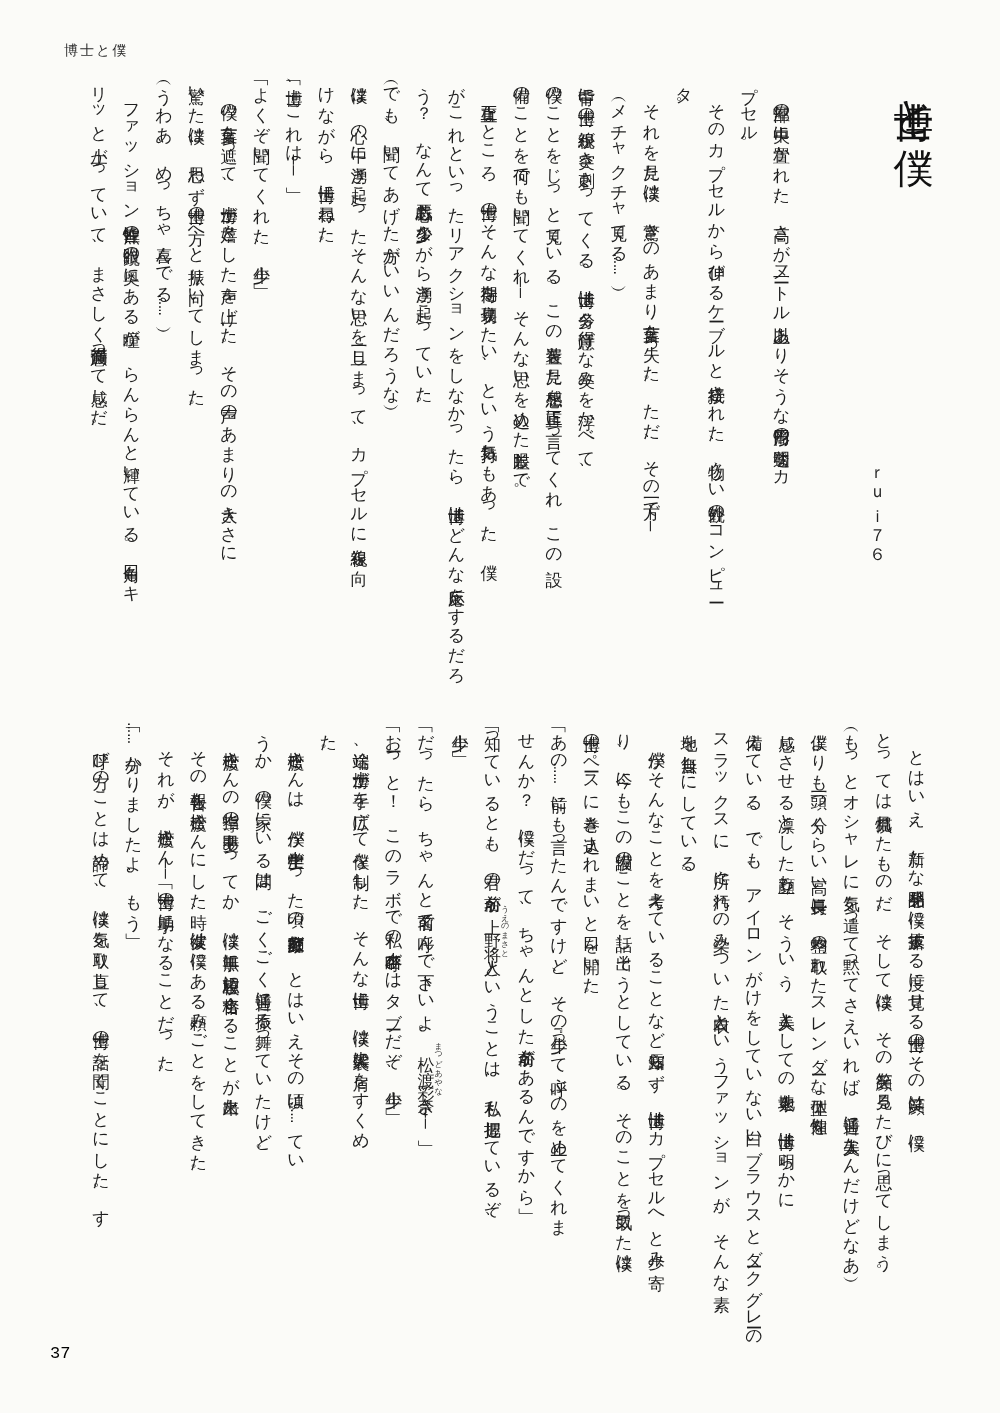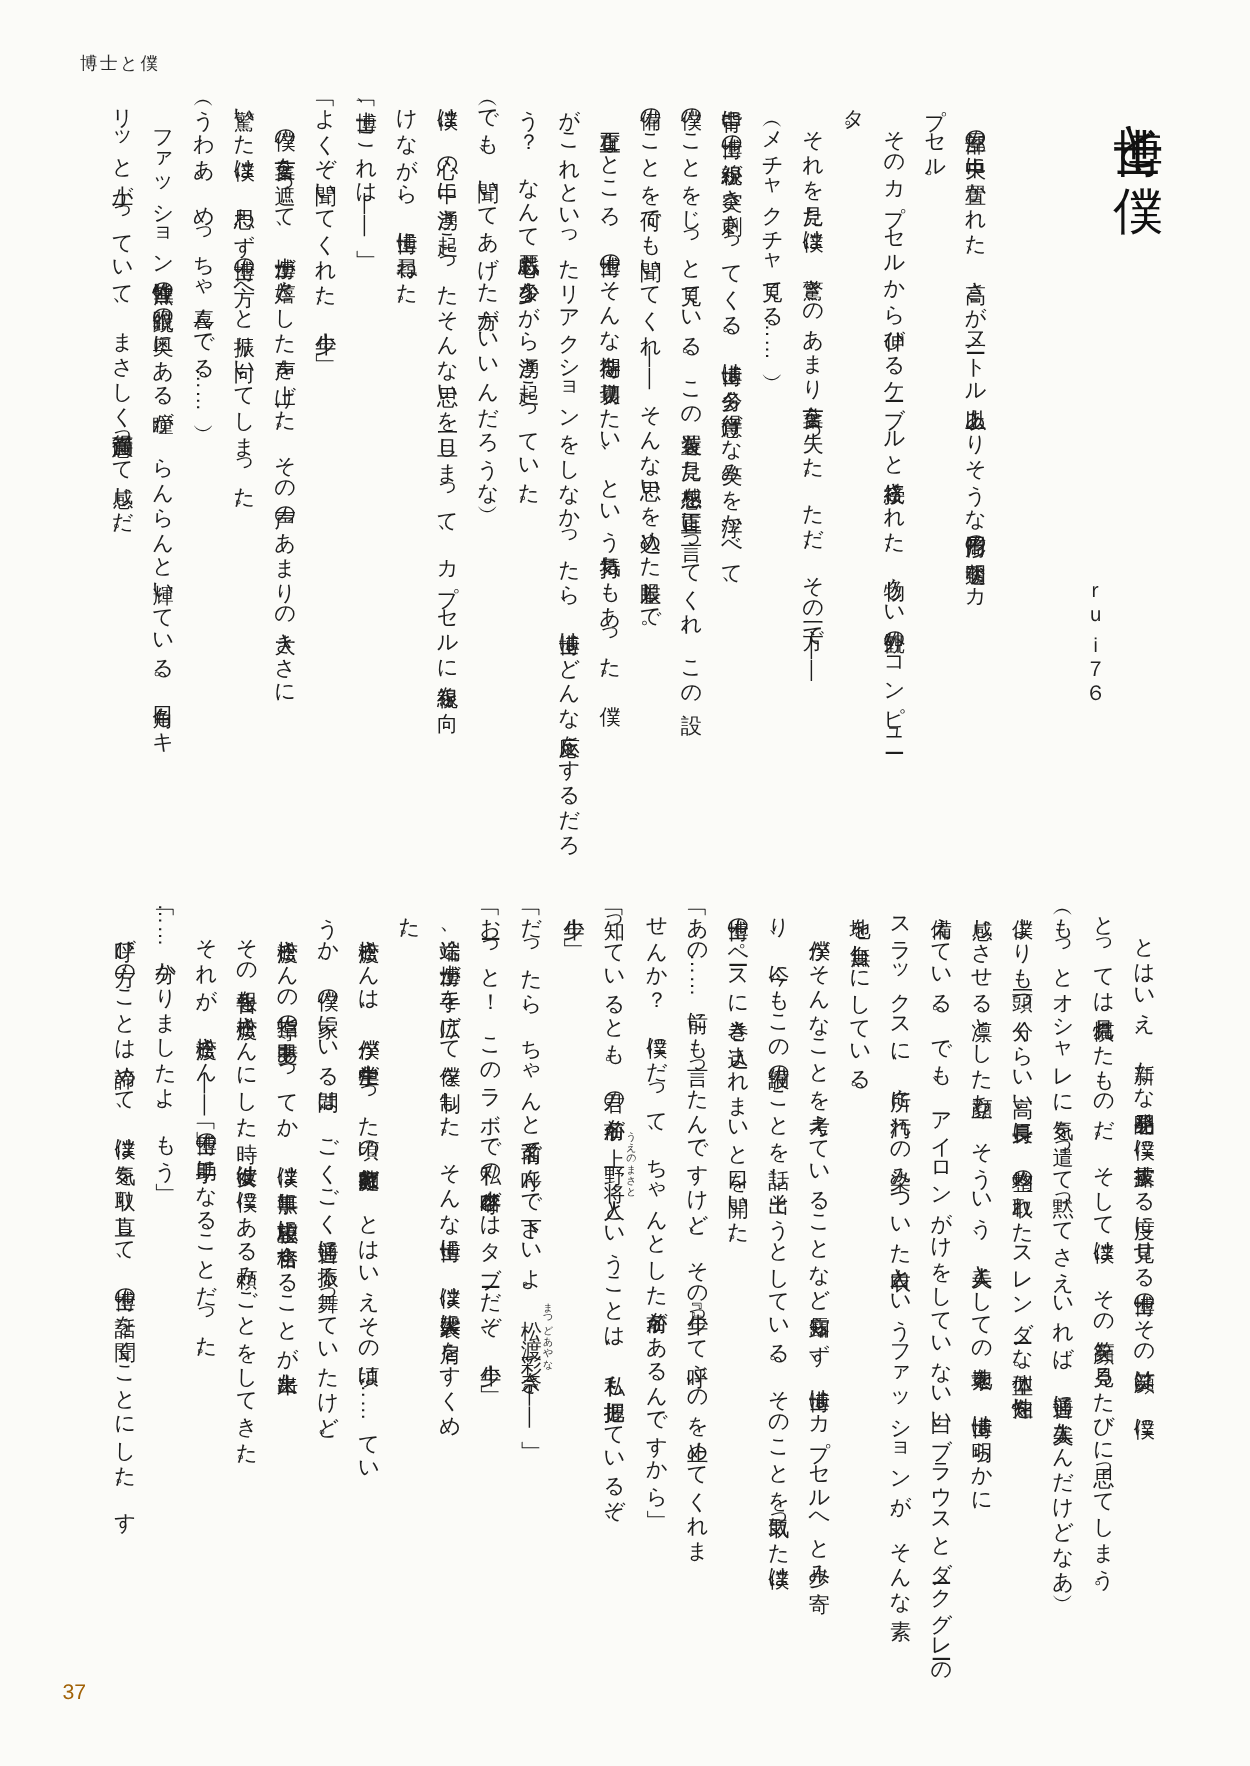--- a/index.html
+++ b/index.html
@@ -2,32 +2,32 @@
 <html><head>
 <meta charset="utf-8">
 <style>
   html,body{margin:0;padding:0;background:#e8e8e6;}
   #page{
     position:relative;
     width:1000px;height:1413px;
     margin:0 auto;
     background:#fbfbf8;
     color:#1c1c1c;
-    font-family:Liberation Sans, sans-serif;
+    font-family:Liberation Mono, monospace;
     overflow:hidden;
   }
   
   .running-header{
     position:absolute;left:64px;top:42px;
     font-size:14px;letter-spacing:2px;color:#2a2a2a;
   }
   
   .page-number{
     position:absolute;left:50px;top:1344px;
-    font-size:17px;color:#a16207;
+    font-size:17px;color:#000000;
   }
   
   .story-title{
     position:absolute;top:70px;right:68px;
     writing-mode:vertical-rl;text-orientation:upright;
     font-size:40px;line-height:44px;letter-spacing:1px;
     color:#111;
   }
   
   .author-name{

